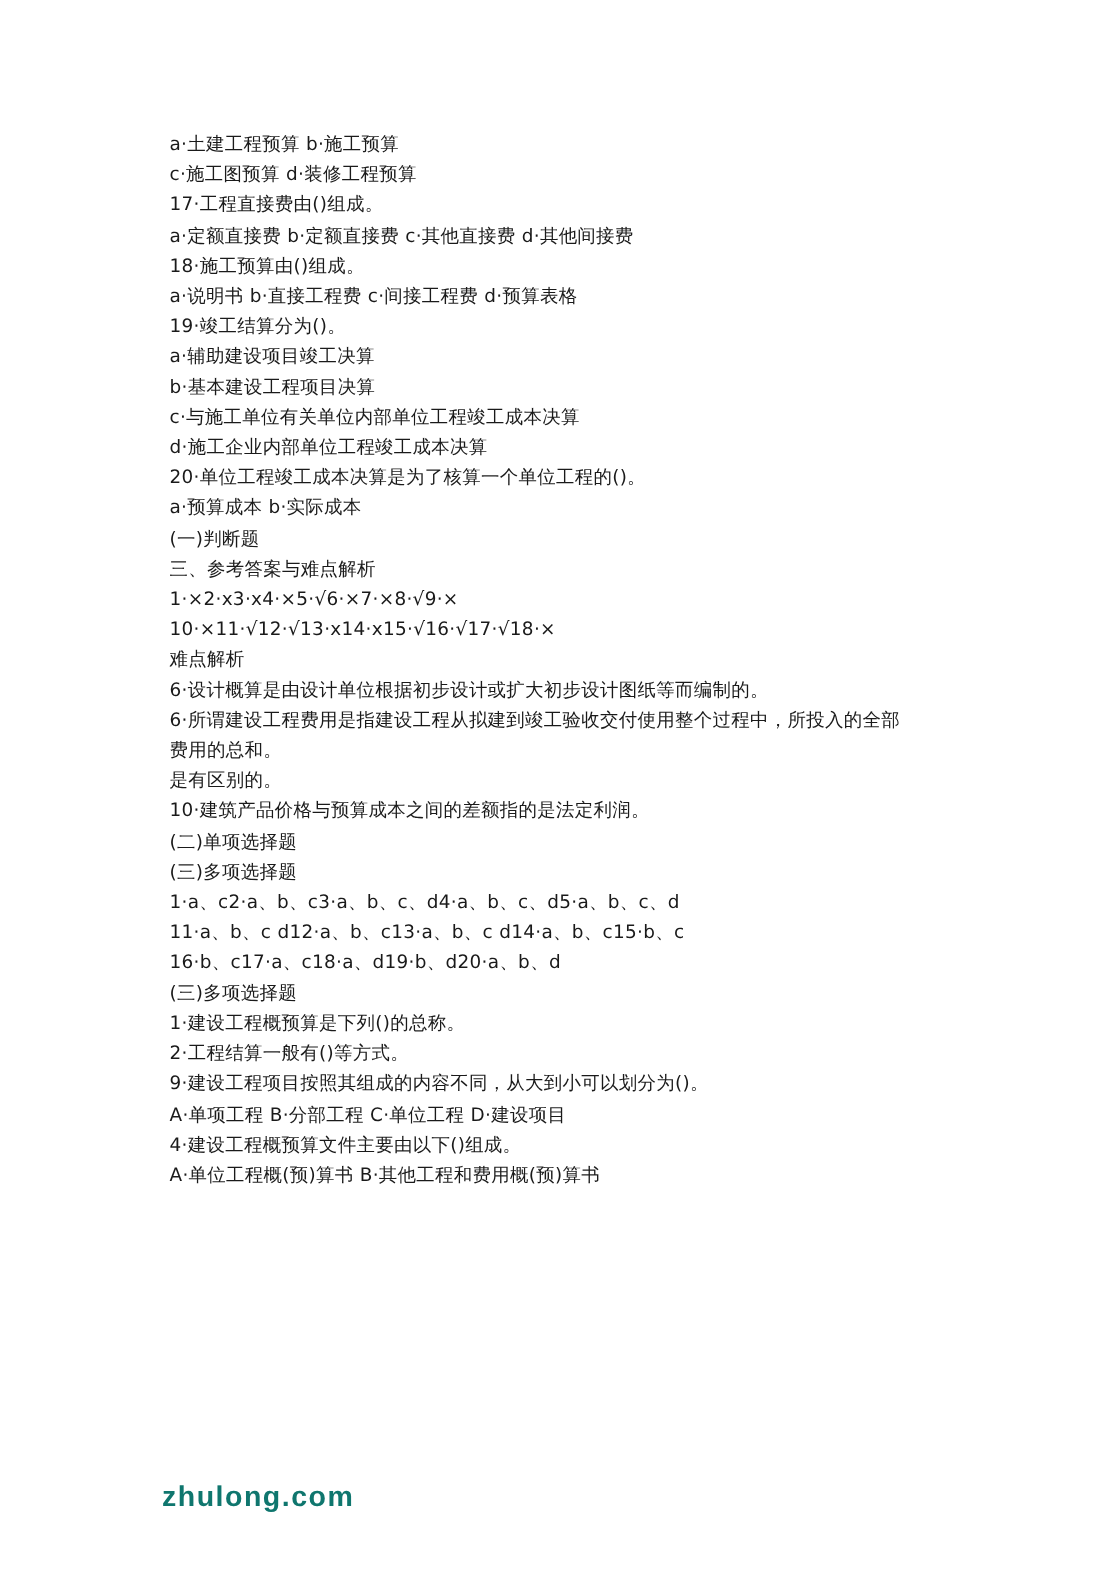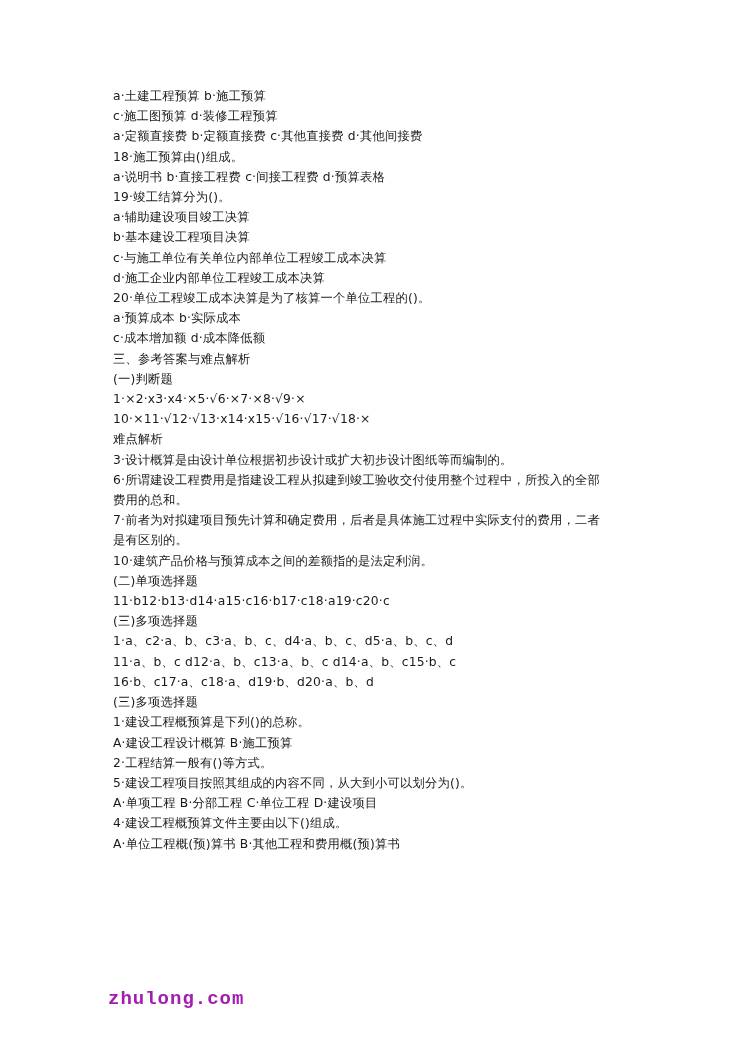--- a/index.html
+++ b/index.html
@@ -34,66 +34,63 @@
     font-size: 12.3px;
     line-height: 20.2px;
     white-space: pre-wrap;
     letter-spacing: 0.2px;
     color: #1a1a1a;
   }
   .watermark {
     position: absolute;
     left: 108px;
     top: 988px;
-    font-family: Liberation Mono, monospace;
+    font-family: Liberation Sans, sans-serif;
     font-size: 19px;
     letter-spacing: 1px;
-    color: #a21caf;
+    color: #0f766e;
     font-weight: 600;
     user-select: none;
   }
 </style>
 </head>
 <body>
 
 <div class="page">
   <div class="content">
     <div class="line">a·土建工程预算 b·施工预算</div>
     <div class="line">c·施工图预算 d·装修工程预算</div>
+    <div class="line">17·工程直接费由()组成。</div>
     <div class="line">a·定额直接费 b·定额直接费 c·其他直接费 d·其他间接费</div>
     <div class="line">18·施工预算由()组成。</div>
     <div class="line">a·说明书 b·直接工程费 c·间接工程费 d·预算表格</div>
     <div class="line">19·竣工结算分为()。</div>
     <div class="line">a·辅助建设项目竣工决算</div>
     <div class="line">b·基本建设工程项目决算</div>
     <div class="line">c·与施工单位有关单位内部单位工程竣工成本决算</div>
     <div class="line">d·施工企业内部单位工程竣工成本决算</div>
     <div class="line">20·单位工程竣工成本决算是为了核算一个单位工程的()。</div>
     <div class="line">a·预算成本 b·实际成本</div>
-    <div class="line">c·成本增加额 d·成本降低额</div>
+    <div class="line">(一)判断题</div>
     <div class="line">三、参考答案与难点解析</div>
-    <div class="line">(一)判断题</div>
     <div class="line">1·×2·x3·x4·×5·√6·×7·×8·√9·×</div>
     <div class="line">10·×11·√12·√13·x14·x15·√16·√17·√18·×</div>
     <div class="line">难点解析</div>
-    <div class="line">3·设计概算是由设计单位根据初步设计或扩大初步设计图纸等而编制的。</div>
+    <div class="line">6·设计概算是由设计单位根据初步设计或扩大初步设计图纸等而编制的。</div>
     <div class="line">6·所谓建设工程费用是指建设工程从拟建到竣工验收交付使用整个过程中，所投入的全部</div>
     <div class="line">费用的总和。</div>
-    <div class="line">7·前者为对拟建项目预先计算和确定费用，后者是具体施工过程中实际支付的费用，二者</div>
     <div class="line">是有区别的。</div>
     <div class="line">10·建筑产品价格与预算成本之间的差额指的是法定利润。</div>
     <div class="line">(二)单项选择题</div>
-    <div class="line">11·b12·b13·d14·a15·c16·b17·c18·a19·c20·c</div>
     <div class="line">(三)多项选择题</div>
     <div class="line">1·a、c2·a、b、c3·a、b、c、d4·a、b、c、d5·a、b、c、d</div>
     <div class="line">11·a、b、c d12·a、b、c13·a、b、c d14·a、b、c15·b、c</div>
     <div class="line">16·b、c17·a、c18·a、d19·b、d20·a、b、d</div>
     <div class="line">(三)多项选择题</div>
     <div class="line">1·建设工程概预算是下列()的总称。</div>
-    <div class="line">A·建设工程设计概算 B·施工预算</div>
     <div class="line">2·工程结算一般有()等方式。</div>
-    <div class="line">5·建设工程项目按照其组成的内容不同，从大到小可以划分为()。</div>
+    <div class="line">9·建设工程项目按照其组成的内容不同，从大到小可以划分为()。</div>
     <div class="line">A·单项工程 B·分部工程 C·单位工程 D·建设项目</div>
     <div class="line">4·建设工程概预算文件主要由以下()组成。</div>
     <div class="line">A·单位工程概(预)算书 B·其他工程和费用概(预)算书</div>
   </div>
   <div class="watermark">zhulong.com</div>
 </div>
 
 </body></html>

